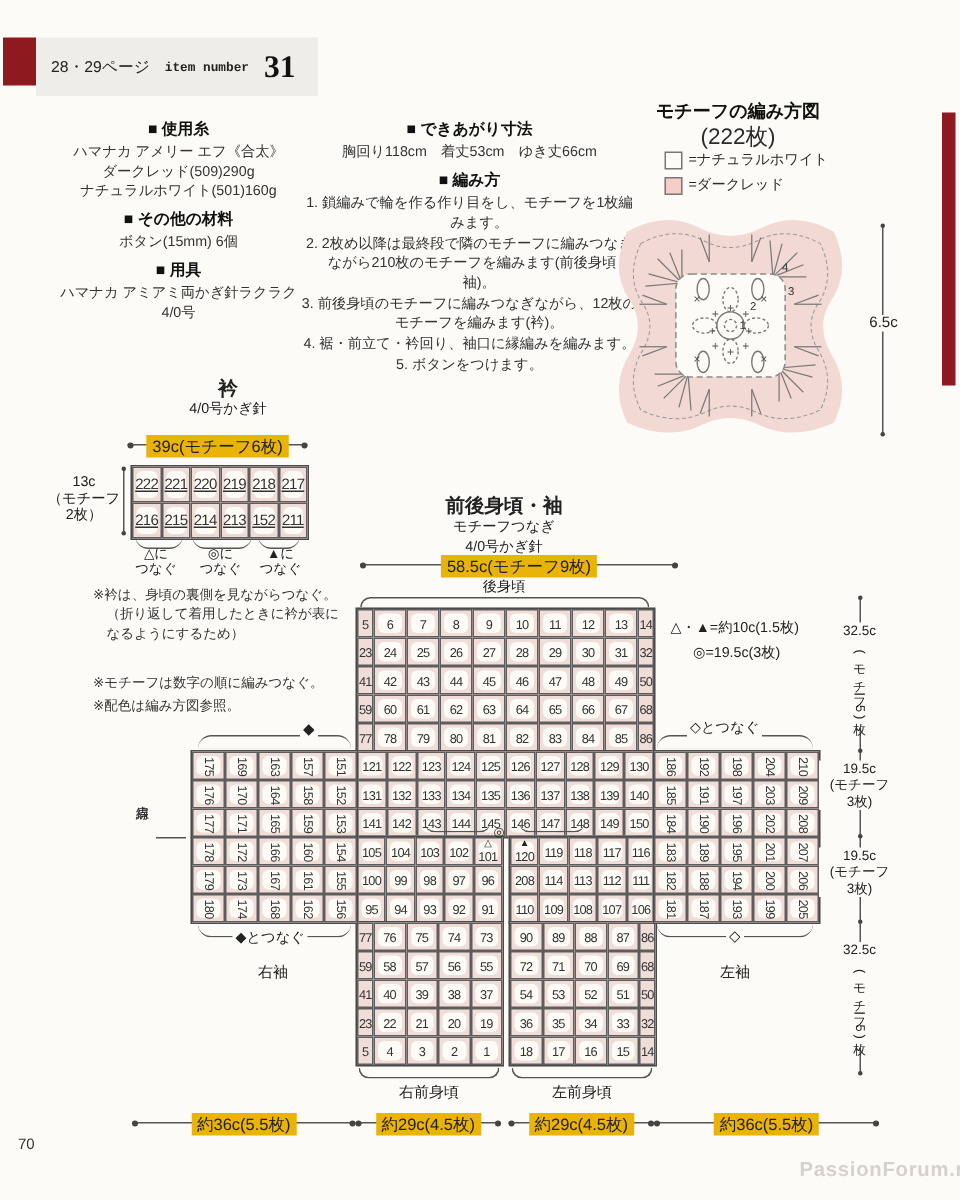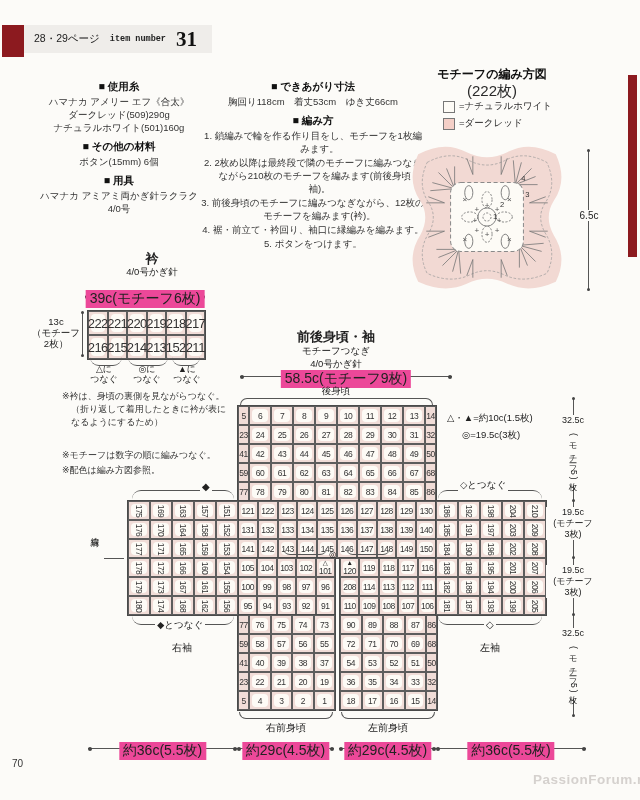--- a/index.html
+++ b/index.html
@@ -2,21 +2,21 @@
 <html><head>
 <meta charset="utf-8">
 <style>
   html,body{margin:0;padding:0;}
   *{box-sizing:border-box;}
   body{font-family:"Liberation Sans","DejaVu Sans",sans-serif;background:#888;}
   .page{position:relative;width:640px;height:800px;background:#fcfbf8;overflow:hidden;color:#2b2b2b;}
 
   
   .hdr-red{position:absolute;left:2px;top:25px;width:22px;height:32px;}
-  .hdr-box{position:absolute;left:24px;top:25px;width:188px;height:28px;background:#efedea;display:flex;align-items:center;padding:0 10px;gap:10px;}
+  .hdr-box{position:absolute;left:24px;top:25px;width:188px;height:39px;background:#efedea;display:flex;align-items:center;padding:0 10px;gap:10px;}
   .hdr-pages{font-size:10.5px;color:#222;}
   .hdr-itemlabel{font-family:"Liberation Mono","DejaVu Sans Mono",monospace;font-size:8.5px;font-weight:bold;color:#222;}
   .hdr-itemno{font-family:"Liberation Serif","DejaVu Serif",serif;font-size:21px;font-weight:bold;color:#111;}
 
   
   .col{position:absolute;font-size:9.5px;line-height:13px;color:#333;text-align:center;}
   .h{font-weight:bold;font-size:10.5px;color:#111;margin:6px 0 2px 0;}
   .h:first-child{margin-top:0;}
   .steps{margin:0;padding:0;list-style:none;}
   .steps li{padding-left:13px;text-indent:-13px;margin-bottom:1px;}
@@ -28,36 +28,36 @@
   .legend-row{display:flex;align-items:center;gap:4px;margin-bottom:4px;}
   .sw{width:12px;height:12px;border:1px solid #777;}
   .redbar{position:absolute;left:628px;top:75px;width:9px;height:182px;}
 
   
   .measure{position:absolute;height:9px;}
   .measure .line{position:absolute;top:4px;left:0;right:0;height:1px;background:#555;}
   .measure .line::before,.measure .line::after{content:'';position:absolute;top:-1.5px;width:4px;height:4px;background:#444;border-radius:50%;}
   .measure .line::before{left:0;}
   .measure .line::after{right:0;}
-  .measure .lbl{position:absolute;top:-2px;left:50%;transform:translateX(-50%);background:#ec4899;padding:0 4px;font-size:14px;white-space:nowrap;color:#222;}
+  .measure .lbl{position:absolute;top:-2px;left:50%;transform:translateX(-50%);background:#eab308;padding:0 4px;font-size:11px;white-space:nowrap;color:#222;}
   .vline{position:absolute;width:1px;background:#555;}
   .dot{position:absolute;width:3px;height:3px;background:#444;border-radius:50%;}
   .vlbl{position:absolute;background:#fcfbf8;font-size:9px;text-align:center;line-height:11px;color:#222;}
   .vparen{writing-mode:vertical-rl;font-size:8.5px;letter-spacing:1px;margin:2px auto 0 auto;display:block;}
 
   
   .gblock{position:absolute;display:grid;grid-auto-rows:19px;border:1.2px solid #4a4a4a;background:#f1ddd8;}
   .cell{position:relative;border:0.5px solid #5d5d5d;background:#f1ddd8;display:flex;align-items:center;justify-content:center;}
   .cell:not(.narrow)::before{content:'';position:absolute;inset:2px;background:#fdfbf6;border-radius:4px;}
   .cell .num{position:relative;font-size:8.5px;letter-spacing:-0.5px;color:#333;white-space:nowrap;}
   .cell .num.rot{transform:rotate(90deg);}
   .cell.symcell{flex-direction:column;}
   .cell .sym{position:relative;font-size:6.5px;line-height:6px;color:#222;}
   .collar.gblock{grid-auto-rows:24px;}
-  .collar .cell .num{font-size:13px;}
+  .collar .cell .num{font-size:10px;text-decoration:underline;}
 
   
   .brace-dn{position:absolute;height:7px;border:1px solid #555;border-bottom:none;border-radius:7px 7px 0 0;}
   .brace-up{position:absolute;height:7px;border:1px solid #555;border-top:none;border-radius:0 0 7px 7px;}
   .arc-top{position:absolute;height:9px;border-top:1px solid #555;border-radius:10px 10px 0 0;}
   .arc-bot{position:absolute;height:9px;border-bottom:1px solid #555;border-radius:0 0 10px 10px;}
   .glyph{position:absolute;font-size:10px;color:#222;background:#fcfbf8;padding:0 2px;white-space:nowrap;}
   .small-label{position:absolute;font-size:10px;color:#222;white-space:nowrap;}
   .join-lbl{position:absolute;font-size:9px;line-height:10px;text-align:center;color:#222;}
   .note{position:absolute;font-size:9px;line-height:13px;color:#333;}

